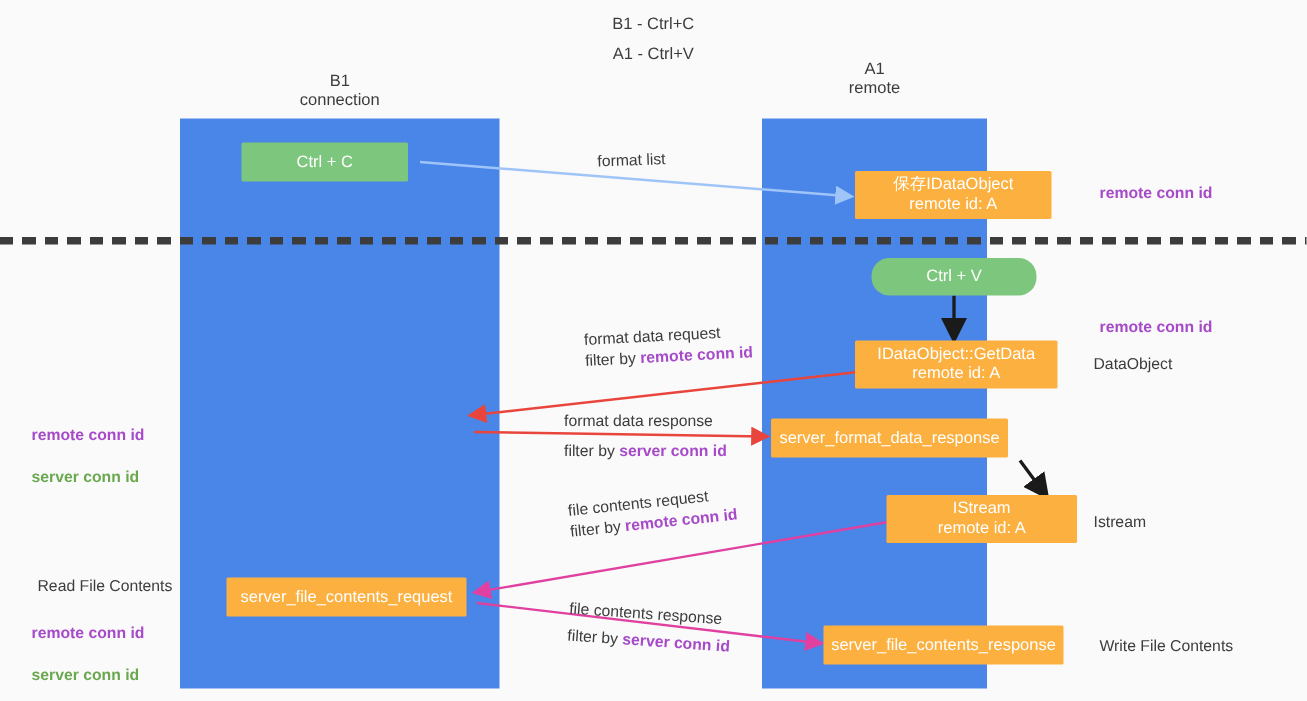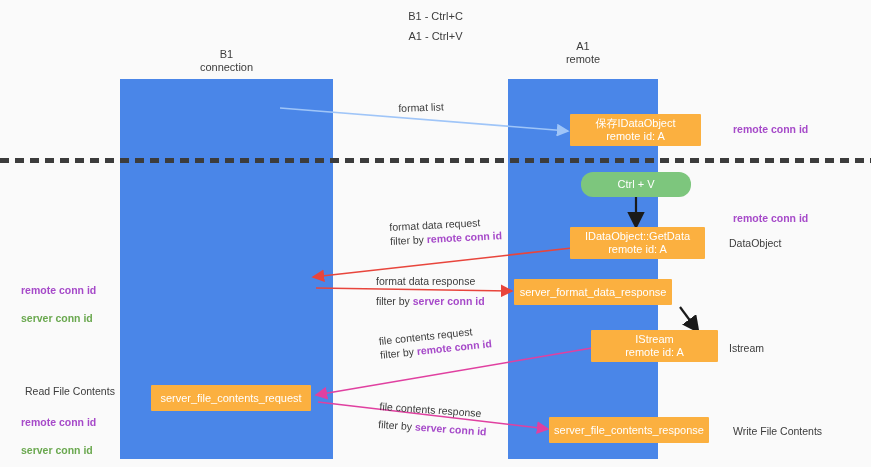--- a/index.html
+++ b/index.html
@@ -101,20 +101,21 @@
 
     <line x1="316" y1="288" x2="512" y2="291" stroke="#e8453c" stroke-width="1.6" marker-end="url(#ah-red)"></line>
 
     <line x1="680" y1="307" x2="697" y2="330" stroke="#1a1a1a" stroke-width="2.2" marker-end="url(#ah-black)"></line>
 
     <line x1="592" y1="348" x2="316" y2="395" stroke="#e040a0" stroke-width="1.6" marker-end="url(#ah-pink)"></line>
 
     <line x1="318" y1="402" x2="548" y2="429" stroke="#e040a0" stroke-width="1.6" marker-end="url(#ah-pink)"></line>
   </svg>
 
+  <div class="box green" style="left:161px;top:95px;width:111px;height:26px;">Ctrl + C</div>
 
   <div class="box orange" style="left:570px;top:114px;width:131px;height:32px;">保存IDataObject
 remote id: A</div>
 
   <div class="box green" style="left:581px;top:172px;width:110px;height:25px;border-radius:12px;">Ctrl + V</div>
 
   <div class="box orange" style="left:570px;top:227px;width:135px;height:32px;">IDataObject::GetData
 remote id: A</div>
 
 

